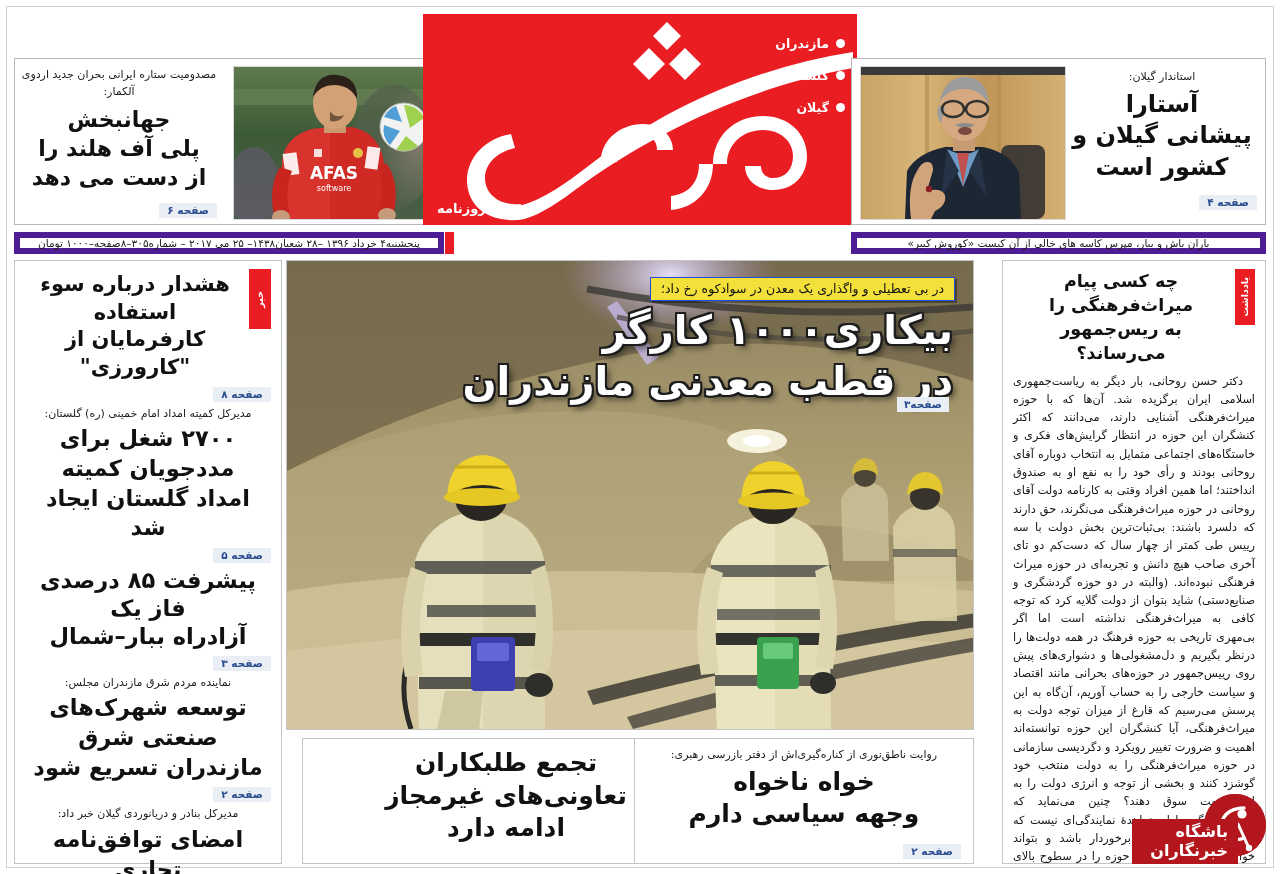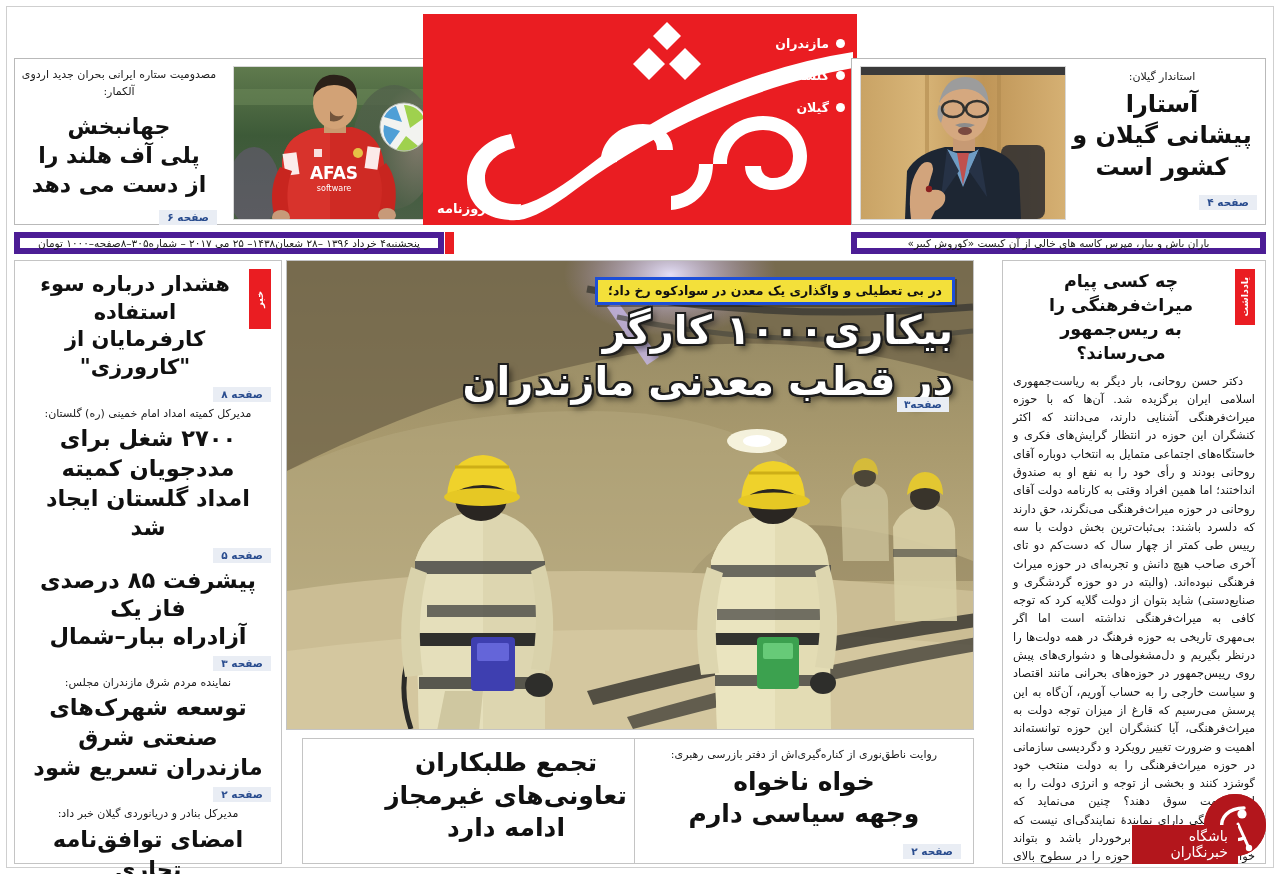--- a/index.html
+++ b/index.html
@@ -114,22 +114,22 @@
 
   
   .col-center{position:absolute;left:272px;top:0;width:688px;height:604px;}
   .lead{
     position:absolute;left:0;top:0;width:688px;height:470px;
     border:1px solid #c4c4c4;box-sizing:border-box;overflow:hidden;background:#9a8a63;
   }
   .lead-photo{position:absolute;inset:0;overflow:hidden;}
   .lead-kicker{
     position:absolute;right:18px;top:16px;background:#f3e03a;color:#111;
-    font-size:12.5px;font-weight:bold;padding:3px 10px 4px 10px;
-    border:3px solid #1d4ed8;box-shadow:2px 2px 0 rgba(0,0,0,.35);z-index:6;
+    font-size:12.5px;font-weight:normal;padding:3px 10px 4px 10px;
+    border:1px solid #1d4ed8;box-shadow:2px 2px 0 rgba(0,0,0,.35);z-index:6;
   }
   .lead-head{
     position:absolute;right:20px;top:44px;width:640px;text-align:right;z-index:6;
   }
   .lead-head div{
     font-size:40px;font-weight:bold;color:#ffffff;line-height:1.28;
     text-shadow:
       2px 0 0 #1d1d1d,-2px 0 0 #1d1d1d,0 2px 0 #1d1d1d,0 -2px 0 #1d1d1d,
       2px 2px 0 #1d1d1d,-2px 2px 0 #1d1d1d,2px -2px 0 #1d1d1d,-2px -2px 0 #1d1d1d,
       4px 4px 6px rgba(0,0,0,.55);
@@ -176,21 +176,21 @@
 
   
   .yjc{position:absolute;right:8px;bottom:4px;width:140px;height:78px;z-index:20;}
   .yjc-circle{
     position:absolute;right:6px;top:2px;width:62px;height:62px;border-radius:50%;
     background:#b3161c;
   }
   .yjc-circle svg{position:absolute;inset:0;}
   .yjc-label{
     position:absolute;right:34px;bottom:6px;background:#b3161c;color:#fff;
-    font-size:14px;font-weight:normal;padding:3px 10px 4px 10px;
+    font-size:16px;font-weight:bold;padding:3px 10px 4px 10px;
   }
 
   
   .ph{position:absolute;inset:0;}
 </style>
 </head>
 <body>
 
 <div class="page">
   <div class="page-frame"></div>
@@ -243,21 +243,21 @@
           <circle cx="170" cy="60" r="24" fill="#f2f3f0"></circle>
           <path d="M170 38 a22 22 0 0 1 20 13 l-14 10 z" fill="#9fd14e"></path>
           <path d="M150 50 a22 22 0 0 1 12 -11 l6 16 z" fill="#4f9fd6"></path>
           <path d="M156 78 a22 22 0 0 1 -6 -20 l16 6 z" fill="#4f9fd6"></path>
           <path d="M184 79 a22 22 0 0 1 -22 4 l10 -14 z" fill="#9fd14e"></path>
           <circle cx="170" cy="60" r="24" fill="none" stroke="#b9bdb6" stroke-width="1"></circle>
         </svg>
       </div>
       <div class="txt">
         <div class="side-kicker">مصدومیت ستاره ایرانی بحران جدید اردوی آلکمار:</div>
-        <div class="side-head" style="font-size:22px;margin-top:12px;">
+        <div class="side-head" style="font-size:22px;margin-top:5px;">
           <div>جهانبخش</div>
           <div>پلی آف هلند را</div>
           <div>از دست می دهد</div>
         </div>
         <div class="pg-wrap" style="text-align:right;margin-top:6px;">
           <span class="pageref">صفحه ۶</span>
         </div>
       </div>
     </div>
 

